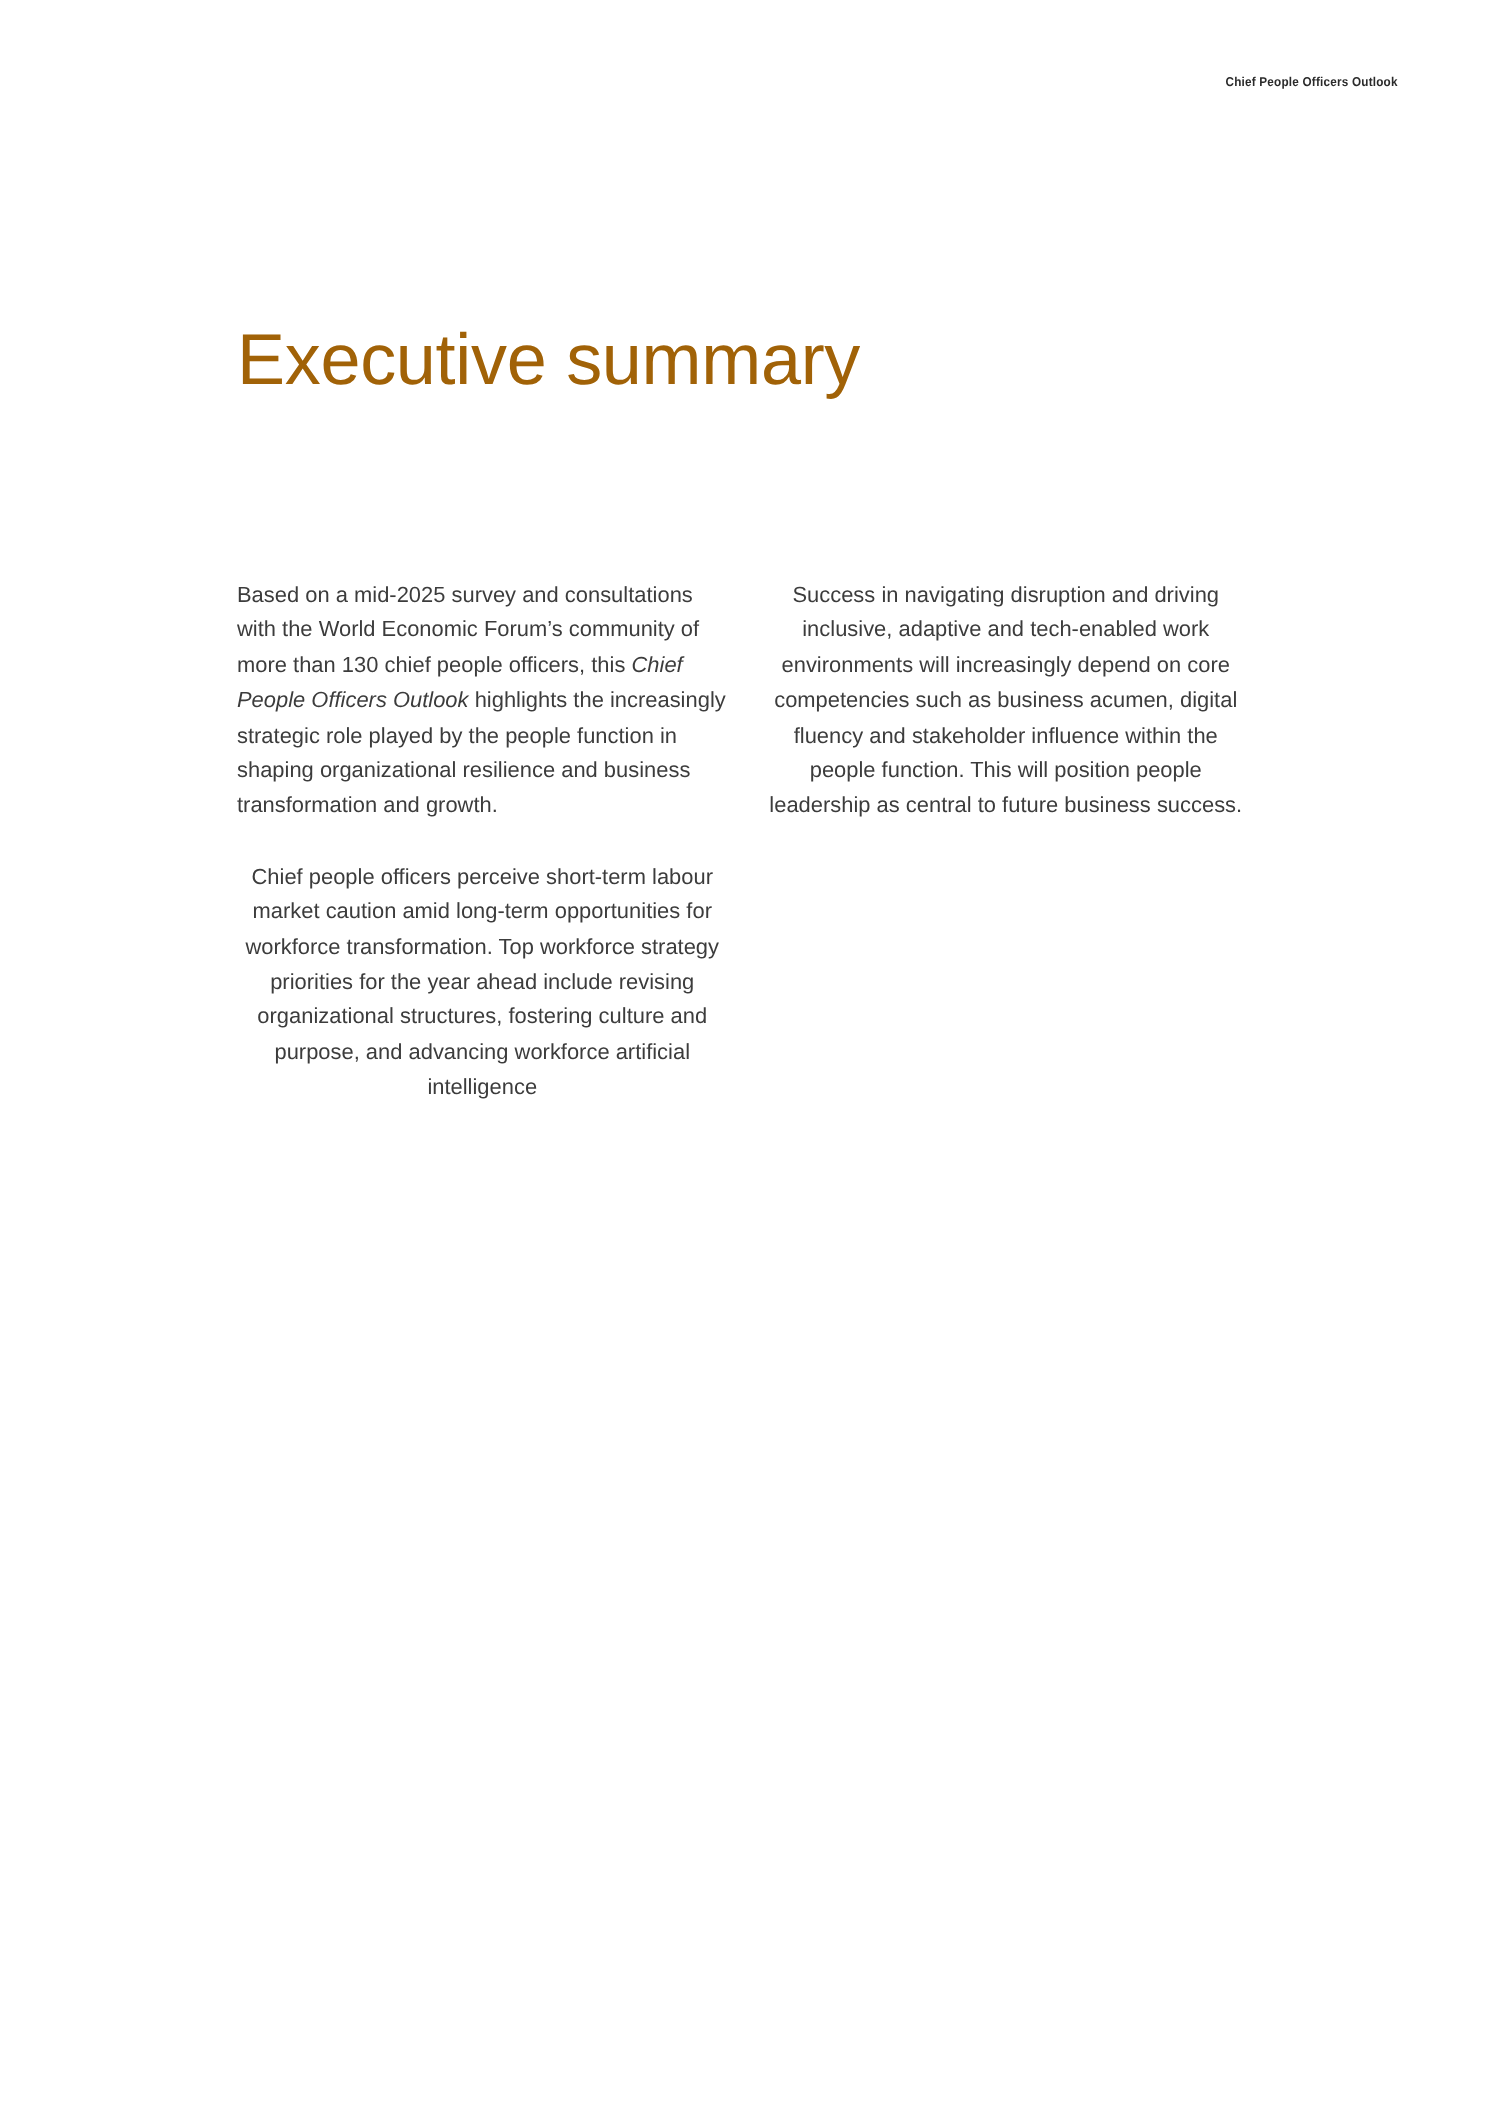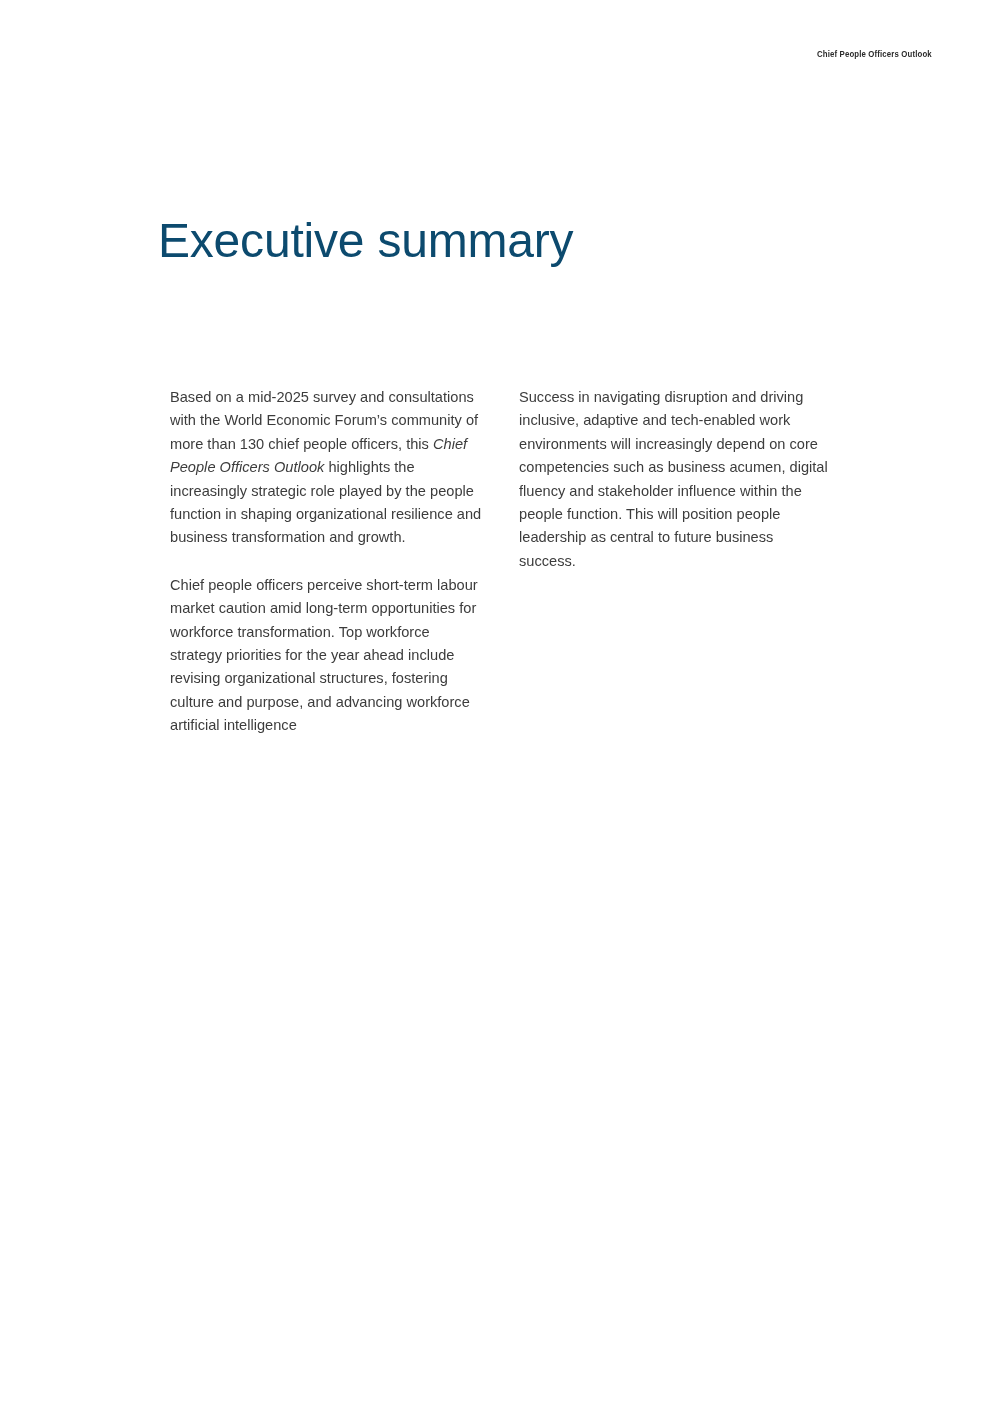--- a/index.html
+++ b/index.html
@@ -35,49 +35,50 @@
   }
 
   
   .page-title {
     position: absolute;
     left: 158px;
     top: 180px;
     font-size: 48px;
     font-weight: 400;
     line-height: 58px;
-    color: #0c4a6e;
+    color: #a16207;
     letter-spacing: -0.2px;
     white-space: nowrap;
   }
 
   
   .body-columns {
     position: absolute;
     left: 158px;
     top: 386px;
     width: 676px;
     display: flex;
     gap: 22px;
     align-items: flex-start;
   }
   .column {
     width: 327px;
     flex: 0 0 327px;
   }
   .body-para {
-    margin: 0 0 24px 12px;
+    margin: 0 0 24px 0;
     font-size: 14.6px;
     line-height: 23.4px;
     color: #3c3c3c;
     letter-spacing: 0.01px;
     text-align: left;
   }
   .body-para:last-child {
     margin-bottom: 0;
+    text-align: center;
   }
   .body-para em {
     font-style: italic;
   }
 
   
   .footer {
     position: absolute;
     left: 0;
     top: 1330px;

